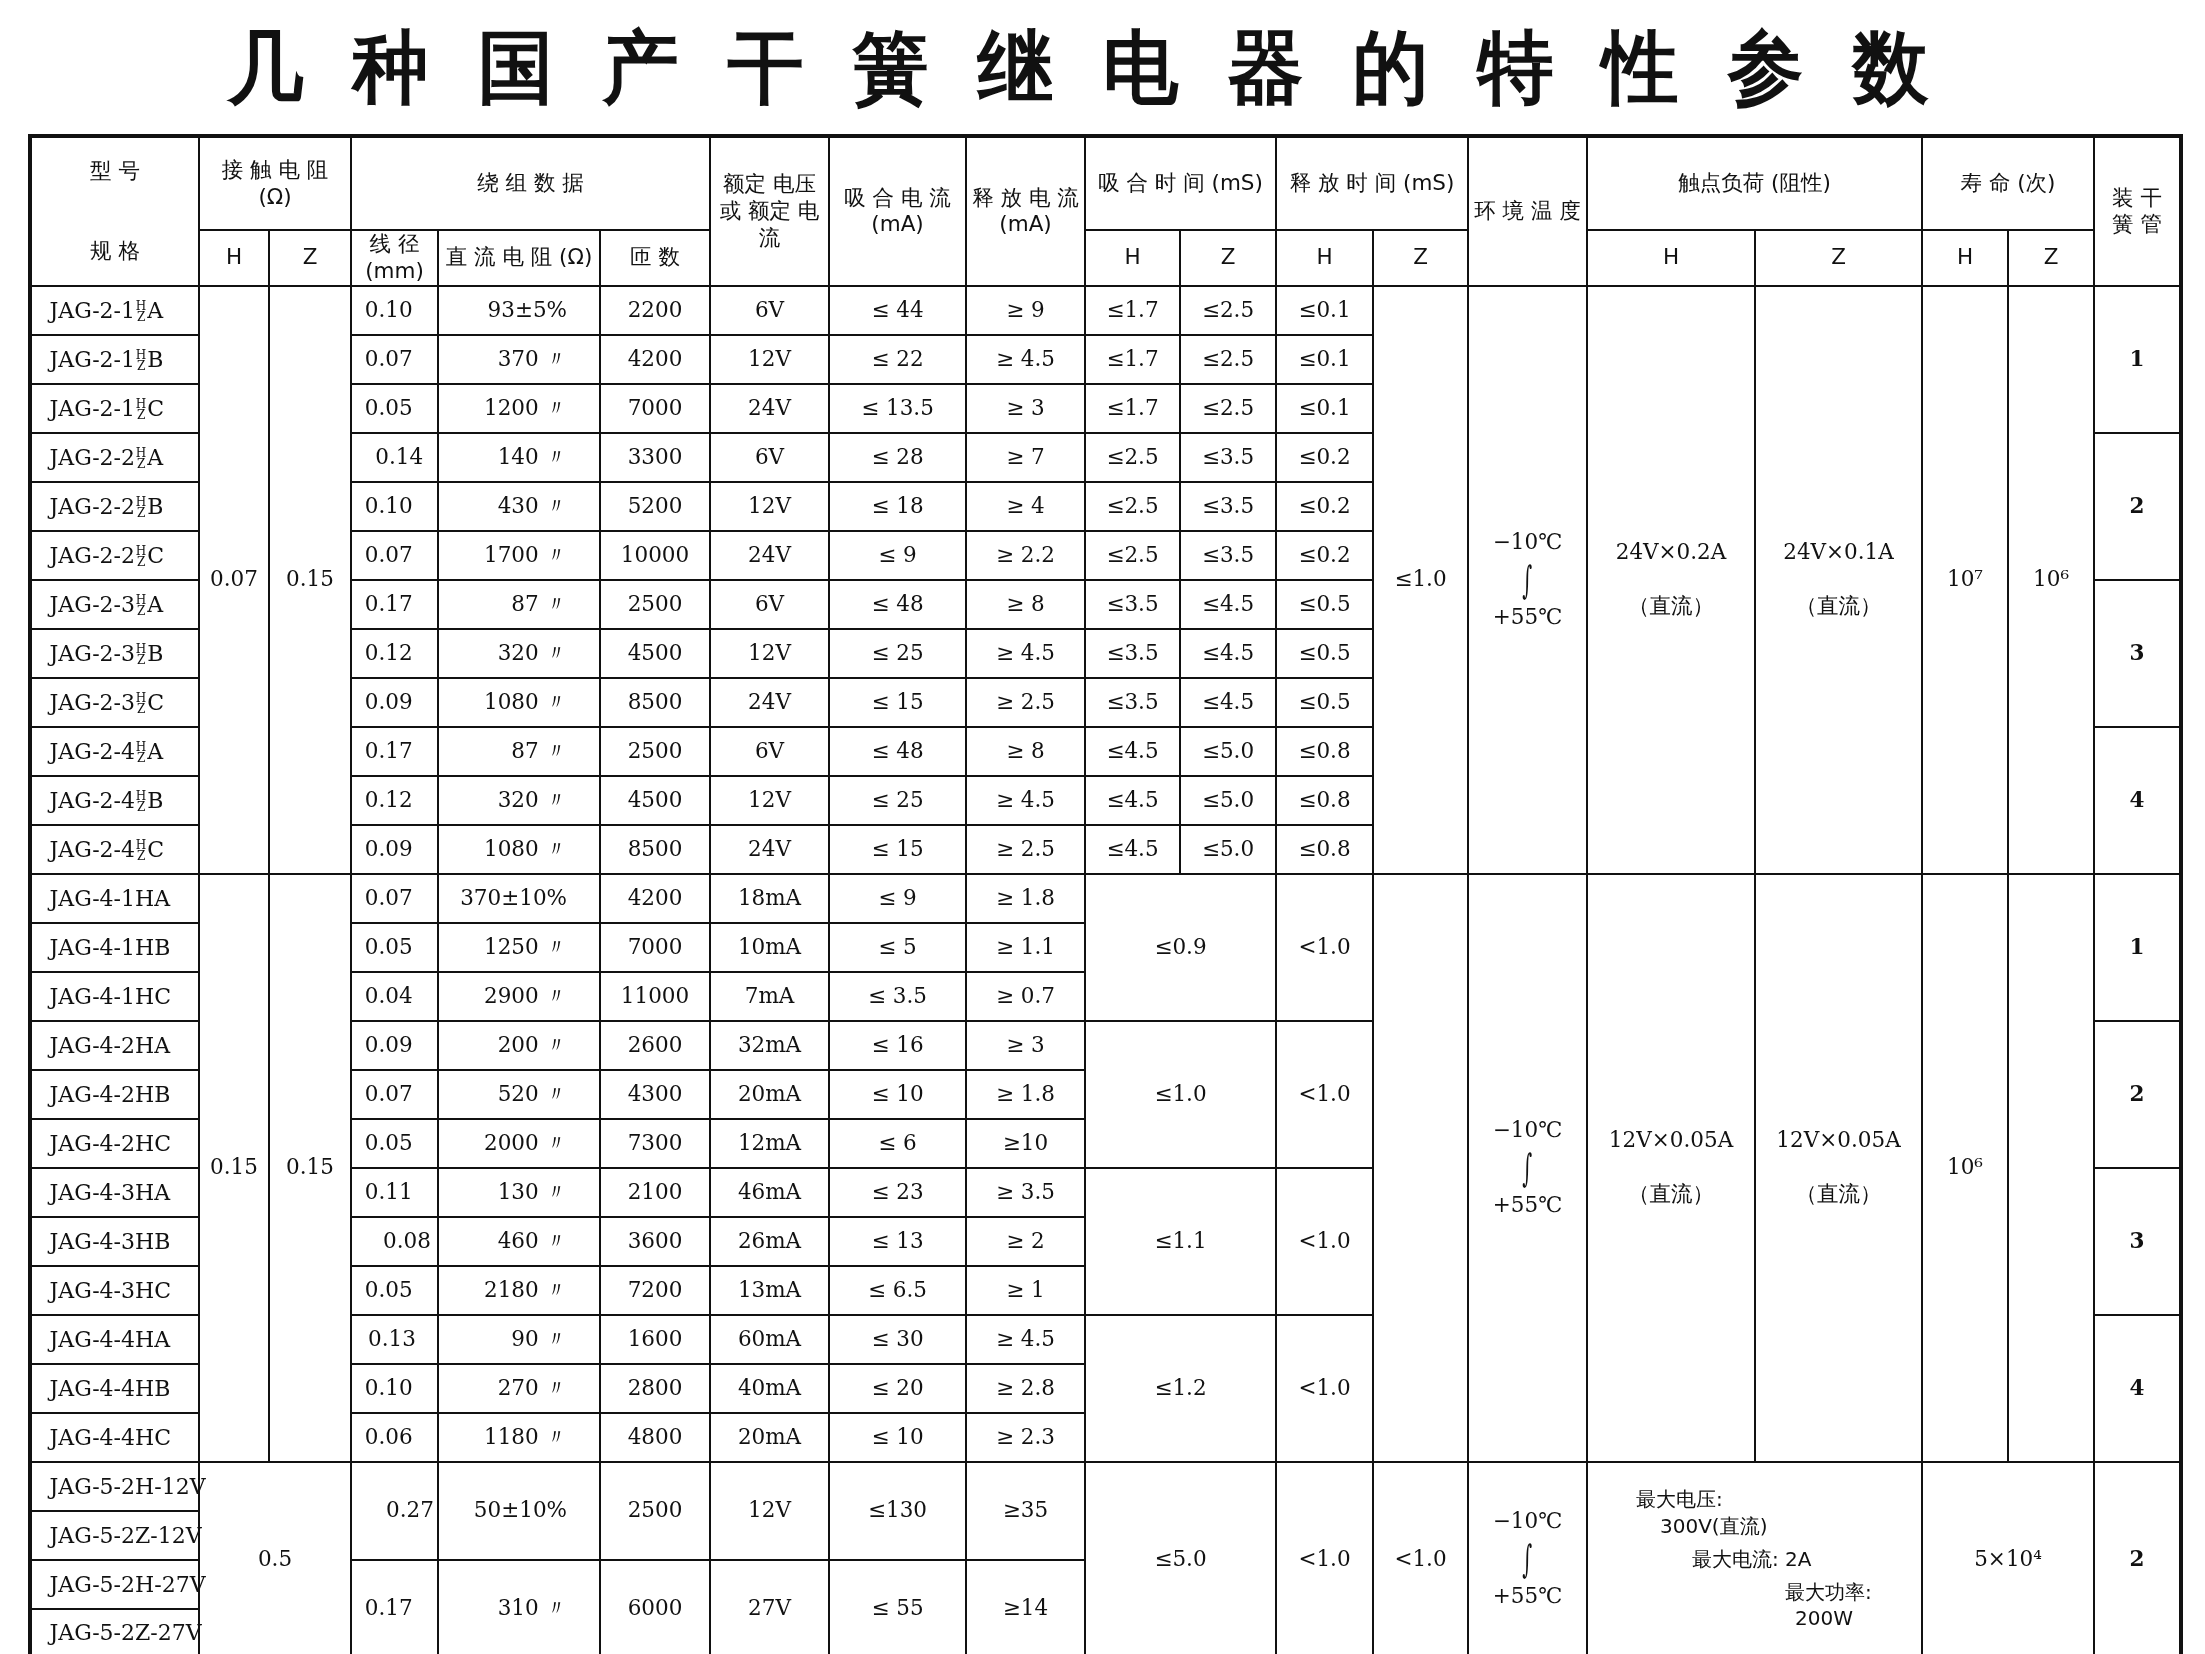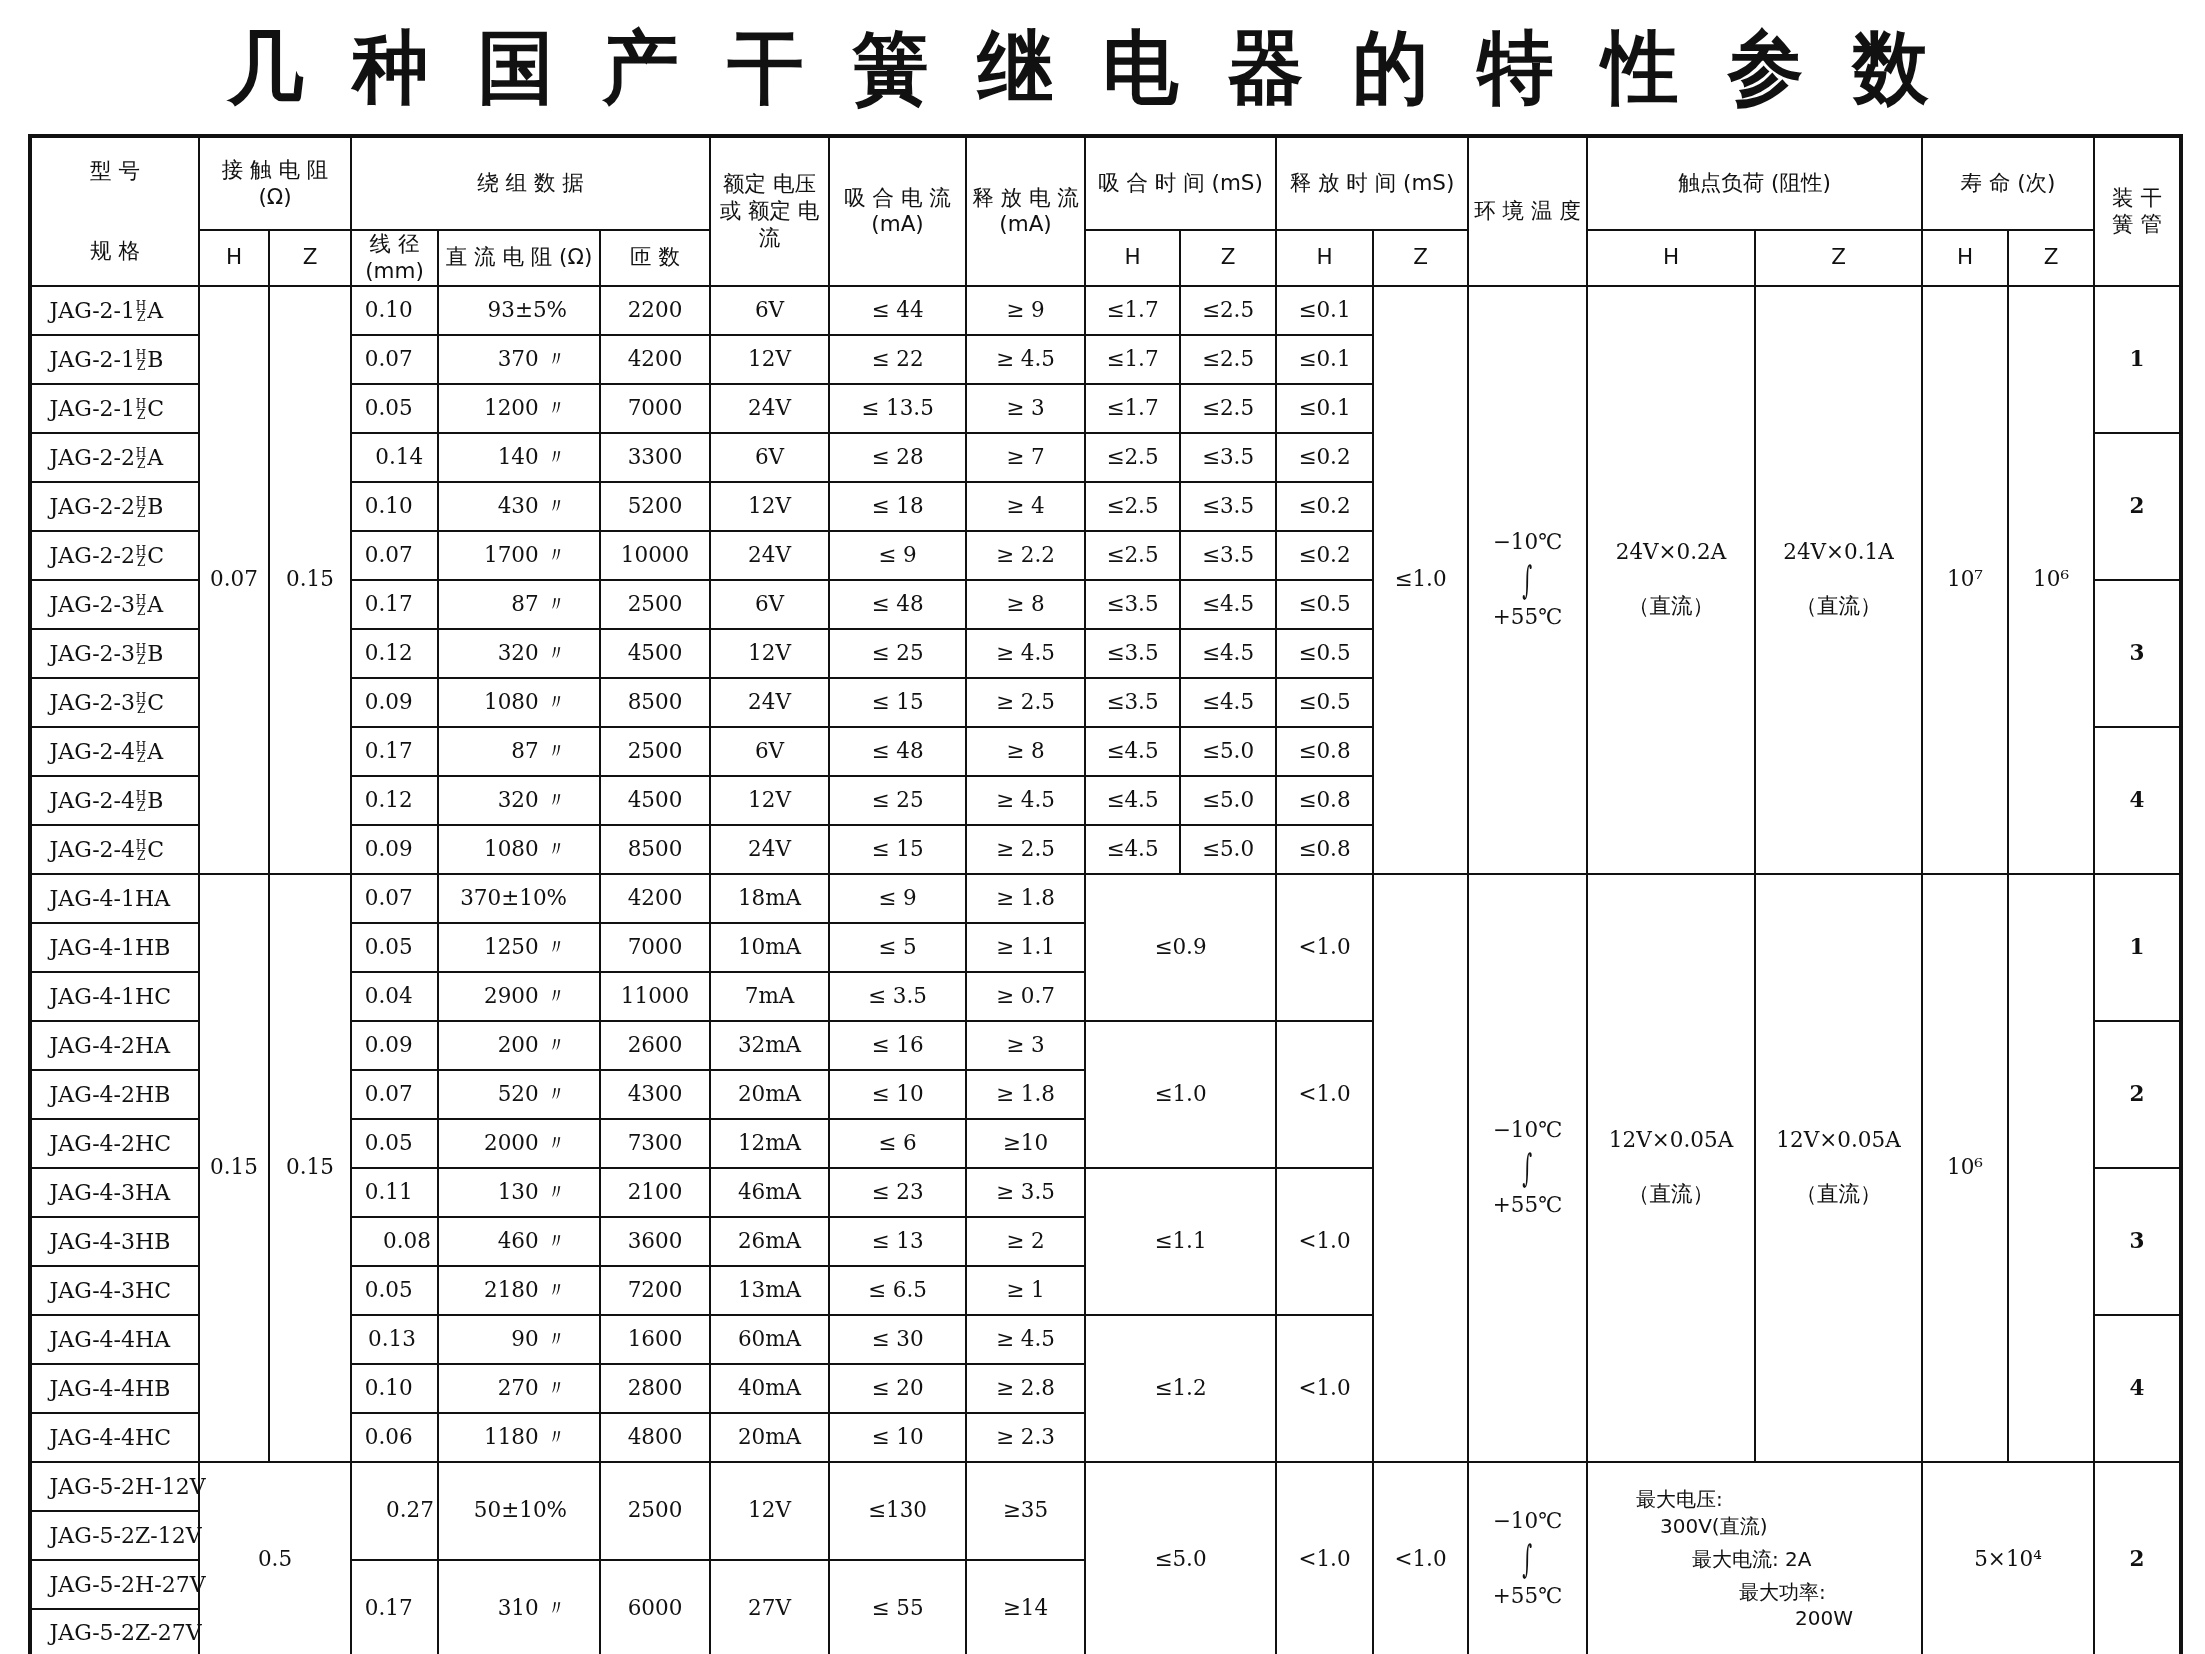--- a/index.html
+++ b/index.html
@@ -389,21 +389,21 @@
         <td rowspan="4">&lt;1.0</td>
         <td rowspan="4">
           <span class="vtext">−10℃</span>
           <span class="tilde">∫</span>
           <span class="vtext">+55℃</span>
         </td>
         <td rowspan="4" colspan="2" class="load5">
           <span class="l" style="padding-left: 0px;">最大电压:</span>
           <span class="l" style="padding-left: 24px; margin-top: -6.4px;">300V(直流)</span>
           <span class="l" style="padding-left: 56px;">最大电流: 2A</span>
-          <span class="l" style="padding-left: 103px;">最大功率:</span>
+          <span class="l" style="padding-left: 103px; text-align: center;">最大功率:</span>
           <span class="l" style="padding-left: 159px; margin-top: -6.4px;">200W</span>
         </td>
         <td rowspan="4" colspan="2">5×10⁴</td>
         <td rowspan="4" style="font-weight:bold">2</td>
       </tr>
       <tr style="height: 49px;">
         <td class="model" style="padding-left:3.2px;font-size:20.7px">JAG-5-2Z-12V</td>
       </tr>
       <tr style="height: 49px;">
         <td class="model" style="padding-left:3.2px;font-size:20.7px">JAG-5-2H-27V</td>

